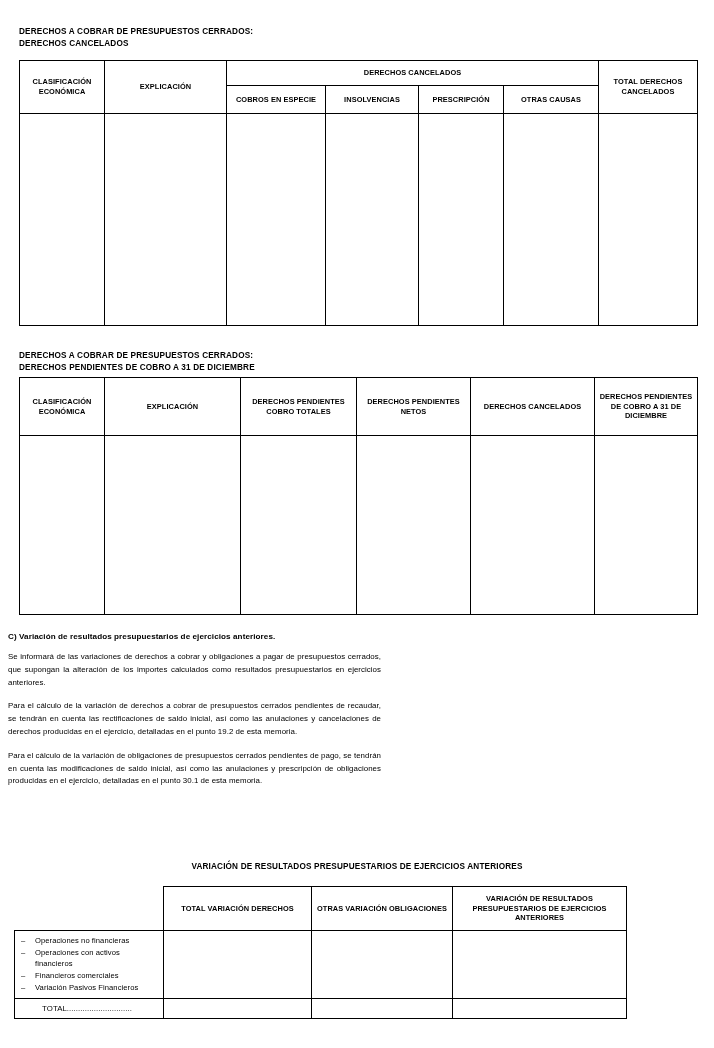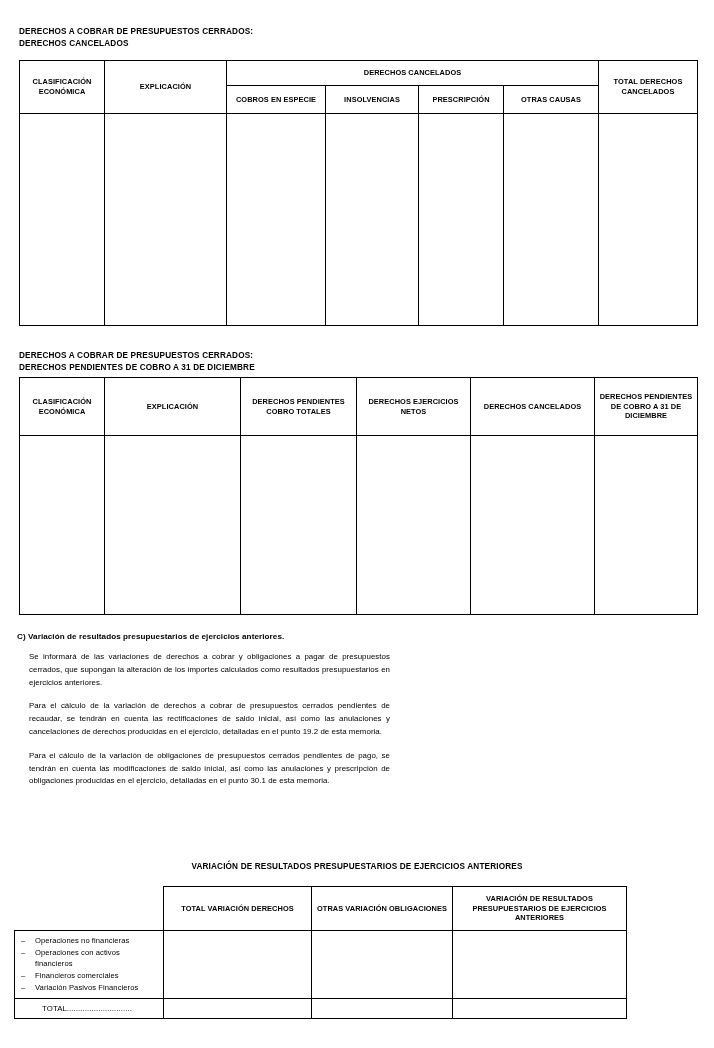--- a/index.html
+++ b/index.html
@@ -66,33 +66,33 @@
   #table-cancelados .r-body  { height: 212px; }
 
   
   #table-pendientes { left: 19px; top: 377px; width: 678px; }
   #table-pendientes .r-head { height: 58px; }
   #table-pendientes .r-body { height: 179px; }
 
   
   .prose {
     position: absolute;
-    left: 17px;
+    left: 8px;
     top: 631px;
     width: 373px;
   }
   .prose h3 {
     margin: 0 0 9px 0;
     font-size: 8.1px;
     font-weight: bold;
     line-height: 11px;
     letter-spacing: 0.01em;
   }
   .prose p {
-    margin: 0 0 11px 12px;
+    margin: 0 0 11px 0;
     font-size: 7.9px;
     line-height: 12.8px;
     text-align: justify;
     letter-spacing: 0.005em;
   }
   .prose p:last-child { margin-bottom: 0; }
 
   
   #variacion-caption {
     position: absolute;
@@ -199,21 +199,21 @@
       <col style="width:116px">
       <col style="width:114px">
       <col style="width:124px">
       <col style="width:103px">
     </colgroup>
     <tbody>
       <tr class="r-head">
         <td class="hd">CLASIFICACIÓN ECONÓMICA</td>
         <td class="hd">EXPLICACIÓN</td>
         <td class="hd">DERECHOS PENDIENTES COBRO TOTALES</td>
-        <td class="hd">DERECHOS EJERCICIOS NETOS</td>
+        <td class="hd">DERECHOS PENDIENTES NETOS</td>
         <td class="hd">DERECHOS CANCELADOS</td>
         <td class="hd">DERECHOS PENDIENTES DE COBRO A 31 DE DICIEMBRE</td>
       </tr>
       <tr class="r-body">
         <td class="cell-blank"></td>
         <td class="cell-blank"></td>
         <td class="cell-blank"></td>
         <td class="cell-blank"></td>
         <td class="cell-blank"></td>
         <td class="cell-blank"></td>

